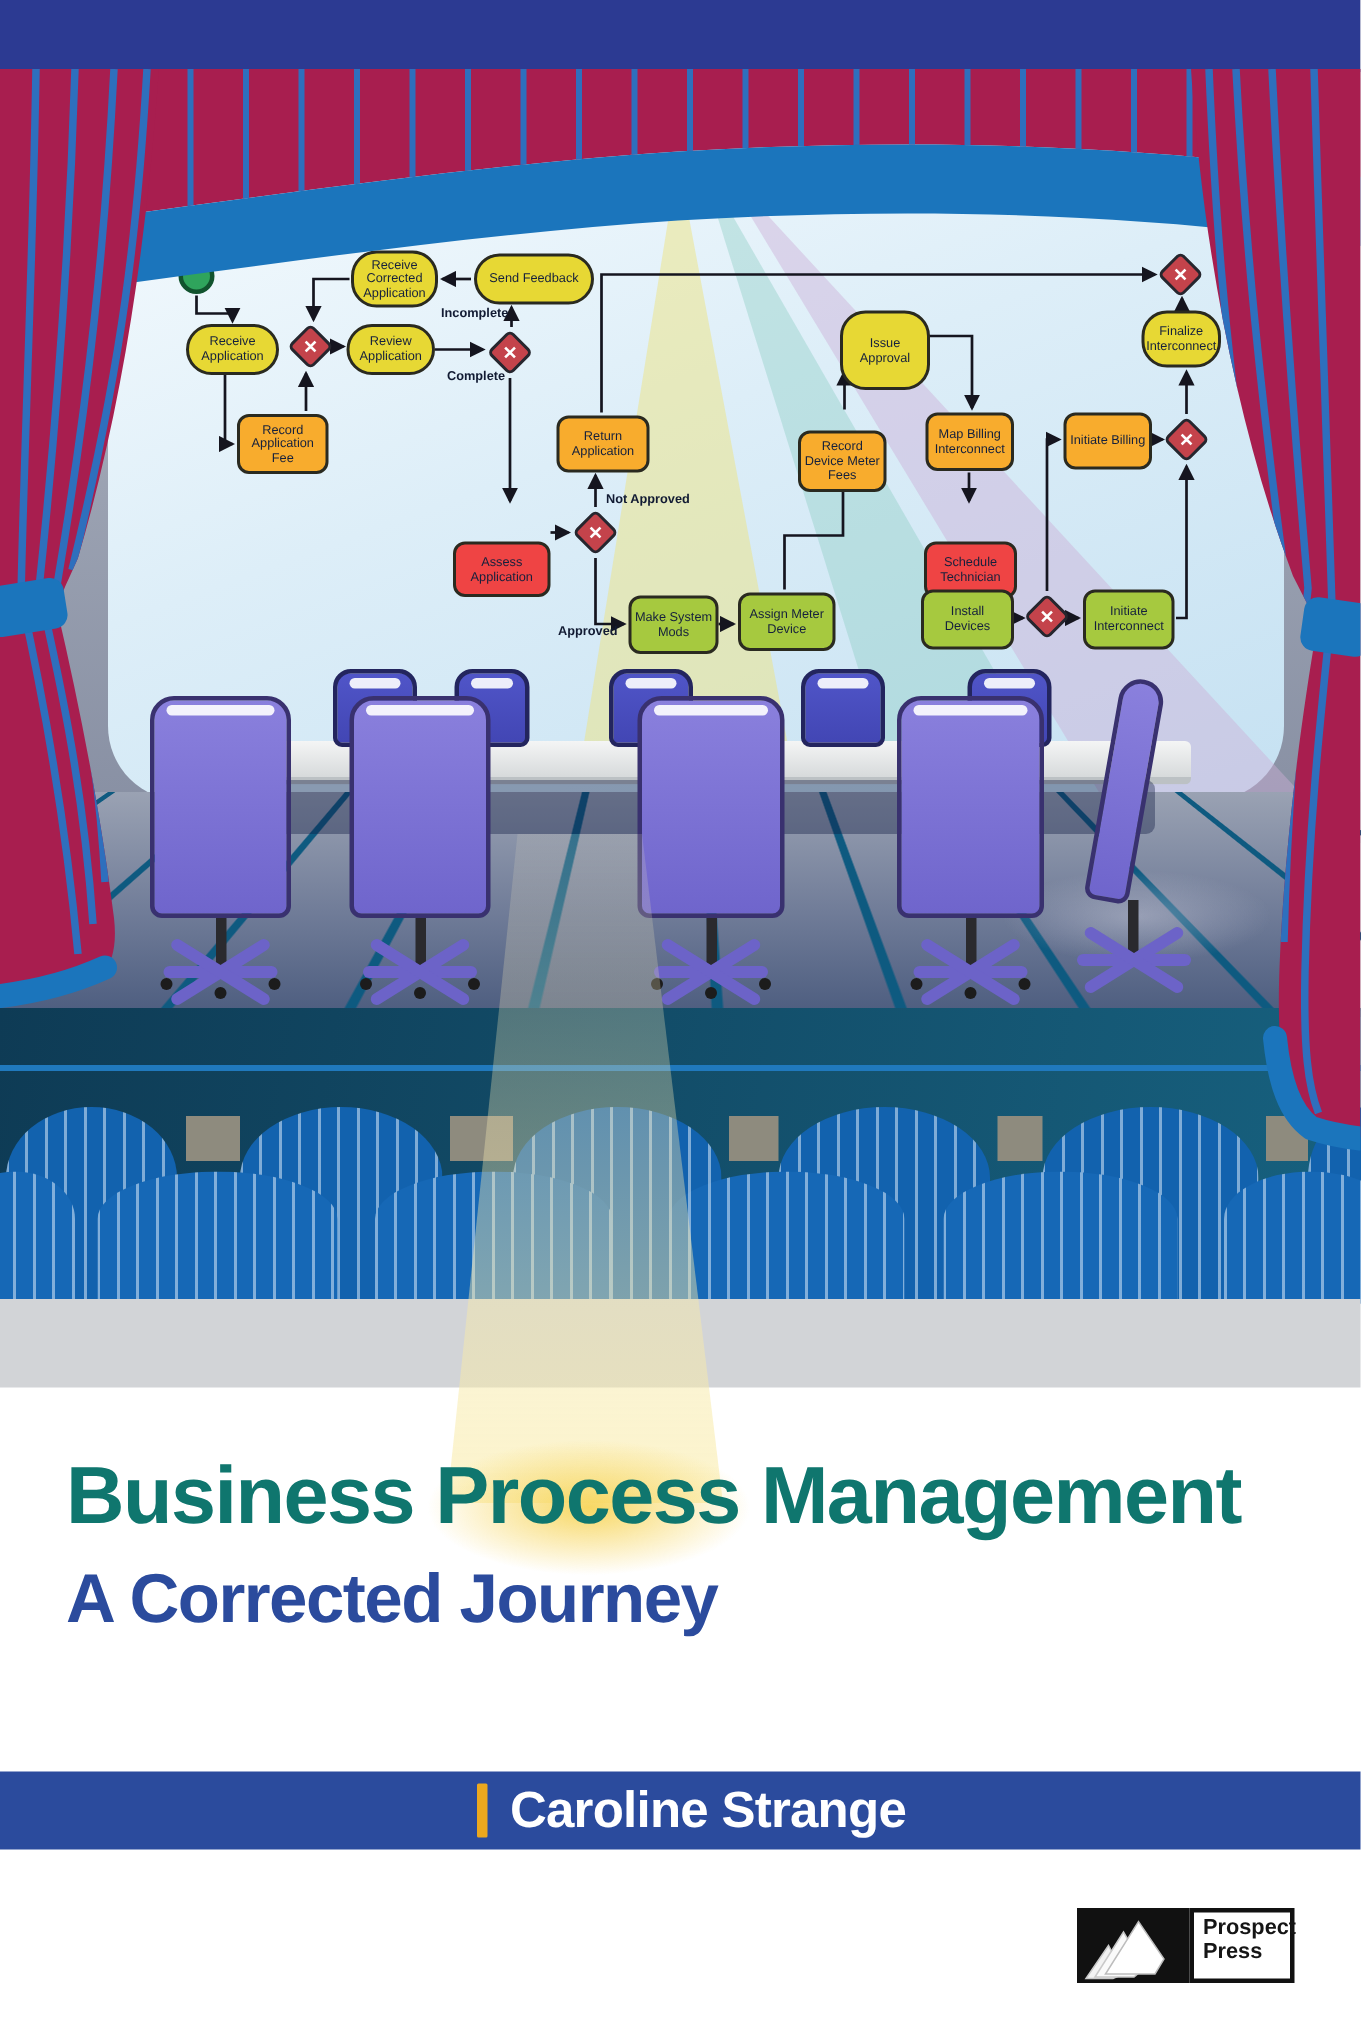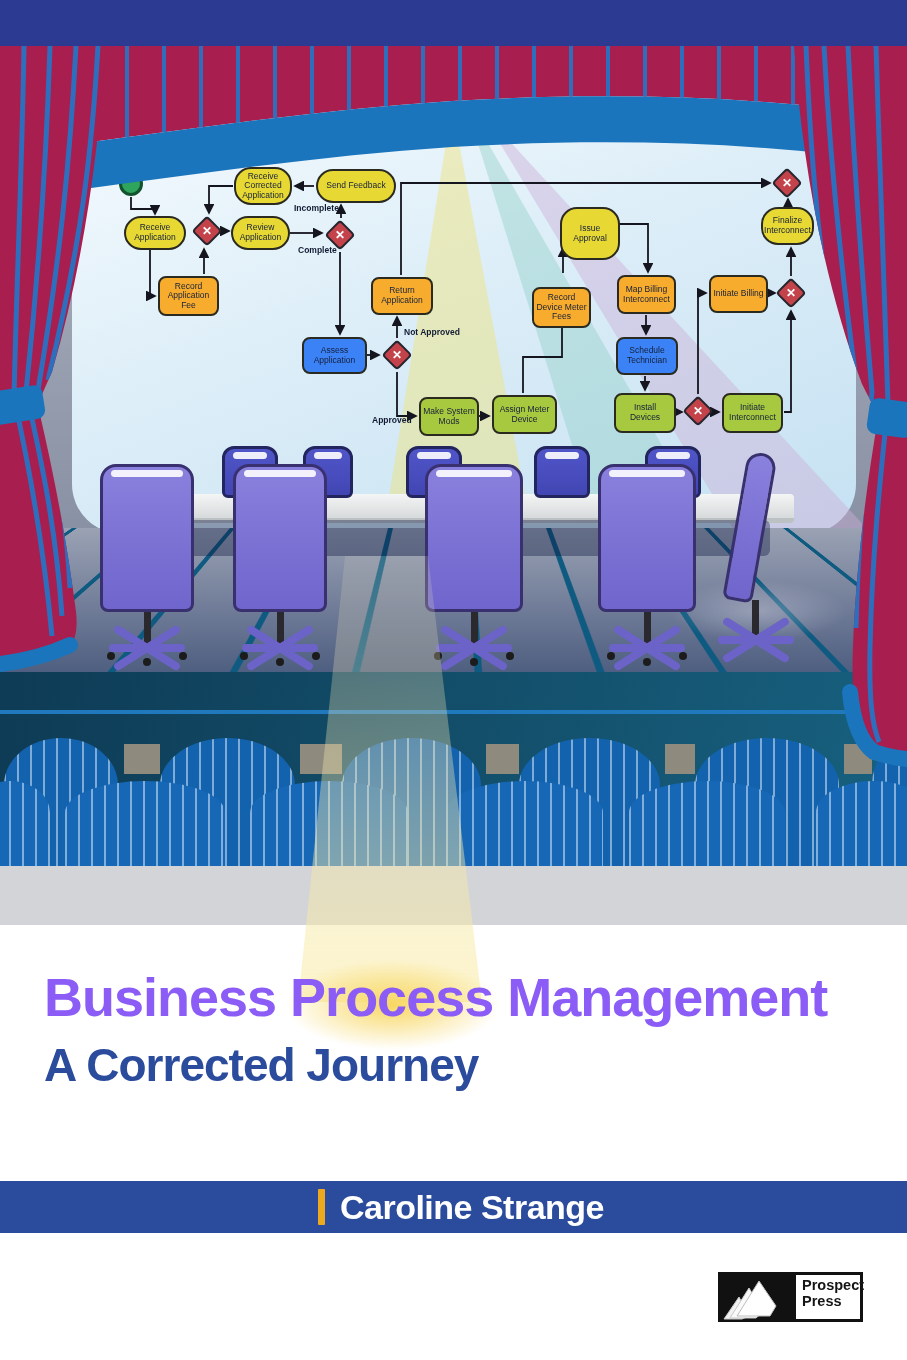--- a/index.html
+++ b/index.html
@@ -18,21 +18,21 @@
   .beam-yellow{background:rgba(238,228,130,0.50);clip-path:polygon(452px 106px,385px 522px,530px 522px);}
   .beam-teal{background:rgba(140,205,195,0.40);clip-path:polygon(466px 105px,596px 522px,706px 522px);}
   .beam-pink{background:rgba(205,175,215,0.45);clip-path:polygon(478px 107px,735px 532px,870px 532px);}
 
   
   #edge-layer{position:absolute;left:0;top:0;z-index:4;}
   .bpmn-task{position:absolute;z-index:5;display:flex;align-items:center;justify-content:center;
              text-align:center;font-size:8.5px;font-weight:500;line-height:1.12;color:#15203c;
              border:2px solid #2a2a20;border-radius:8px;padding:1px 2px;box-sizing:border-box;}
   .c-yellow{background:#e7d834;border-radius:17px;} .c-amber{background:#f8ac2d;}
-  .c-orange{background:#3b82f6;} .c-green{background:#a6c93f;}
+  .c-orange{background:#ef4444;margin-top:24px;} .c-green{background:#a6c93f;}
   .bpmn-start{position:absolute;z-index:5;border-radius:50%;background:#2fa45c;border:3px solid #11532e;box-sizing:border-box;}
   .bpmn-gateway{position:absolute;z-index:5;width:22px;height:22px;background:#c4434b;border:2px solid #26262e;
                 border-radius:4px;transform:rotate(45deg);display:flex;align-items:center;justify-content:center;box-sizing:border-box;}
   .bpmn-gateway .gx{transform:rotate(-45deg);color:#fff;font-weight:700;font-size:12px;line-height:1;}
   .edge-label{position:absolute;z-index:5;font-size:8.5px;font-weight:600;color:#121b33;white-space:nowrap;}
 
   
   .floor-wrap{left:0;top:528px;width:907px;height:146px;overflow:hidden;z-index:6;}
   .floor-base{position:absolute;left:0;top:0;width:907px;height:146px;
               background:linear-gradient(180deg,#9aa2b3 0%,#707c98 55%,#4e5e80 100%);}
@@ -67,21 +67,21 @@
                 background:radial-gradient(closest-side,rgba(215,215,228,.40),rgba(215,215,228,0));}
 
   
   .beam-lower{left:0;top:0;width:907px;height:1360px;z-index:11;pointer-events:none;
               background:linear-gradient(180deg,rgba(212,208,192,0.20) 41%,rgba(250,236,168,0.60) 74%);
               clip-path:polygon(345px 556px,428px 556px,482px 1002px,298px 1002px);}
   .glow{left:285px;top:960px;width:215px;height:90px;z-index:12;
         background:radial-gradient(closest-side,rgba(247,213,90,0.95),rgba(247,216,100,0) 100%);}
 
   
-  .title{left:44px;top:966px;z-index:13;font-size:54px;font-weight:700;letter-spacing:-1px;color:#8b5cf6;white-space:nowrap;}
+  .title{left:44px;top:966px;z-index:13;font-size:54px;font-weight:700;letter-spacing:-1px;color:#0f766e;white-space:nowrap;}
   .subtitle{left:44px;top:1038px;z-index:13;font-size:46px;font-weight:700;letter-spacing:-1px;color:#2b4b9d;white-space:nowrap;}
   .author-band{left:0;top:1181px;width:907px;height:52px;background:#2b4b9d;z-index:13;
                display:flex;align-items:center;justify-content:center;}
   .author-band .name{color:#ffffff;font-size:34px;font-weight:700;letter-spacing:-0.5px;}
   .author-sep{width:7px;height:36px;background:#eca81e;margin:0 15px;border-radius:1px;}
 
   
   .logo{left:718px;top:1272px;z-index:13;display:flex;}
   .logo-mark{width:75px;height:50px;background:#111111;position:relative;}
   .logo-text{width:70px;height:50px;box-sizing:border-box;border:3px solid #111111;background:#ffffff;

